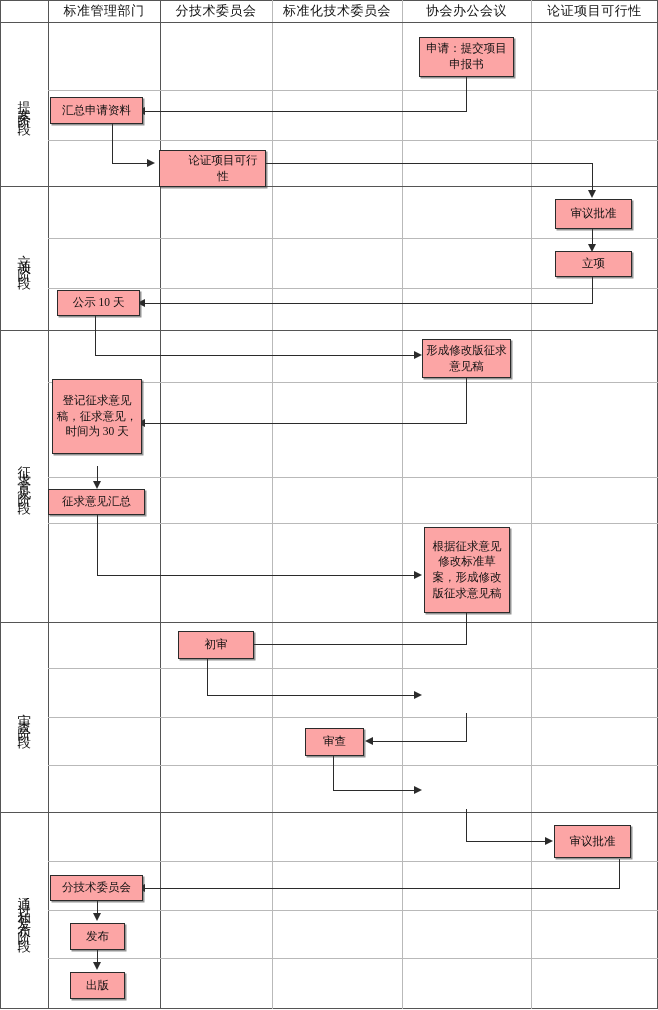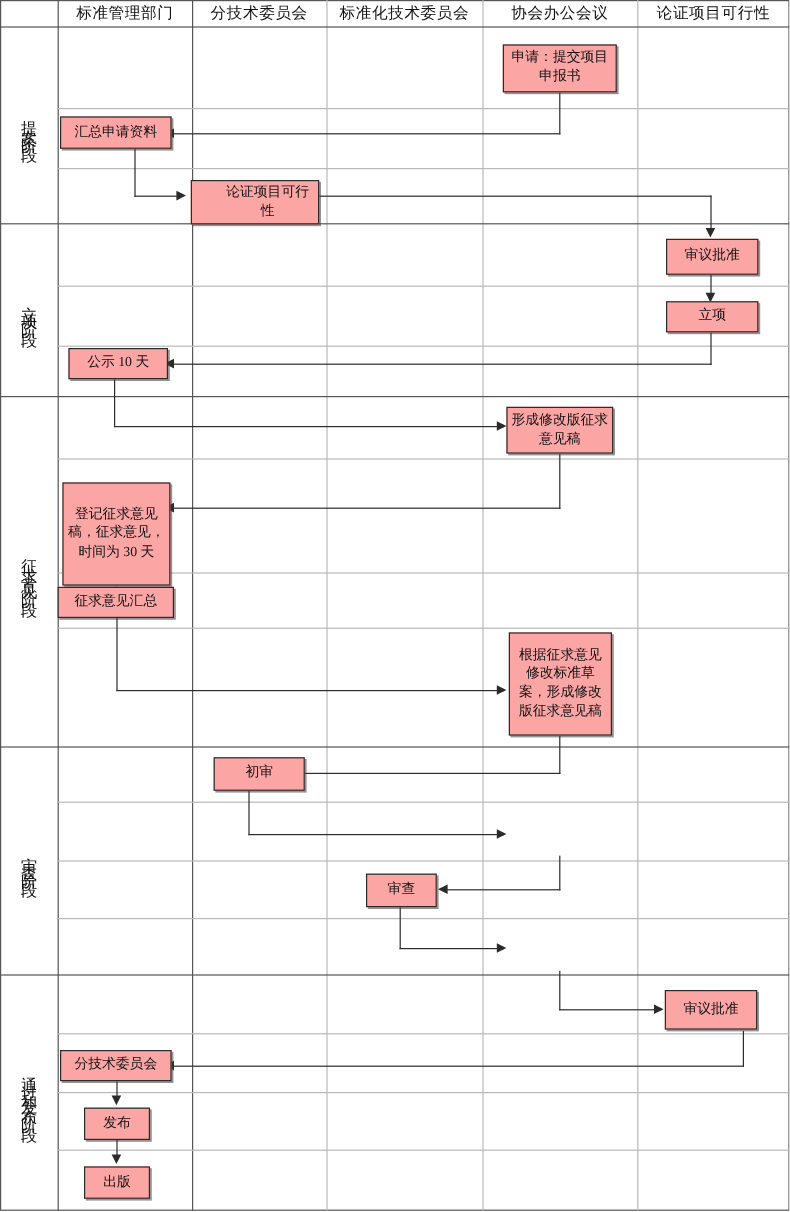--- a/index.html
+++ b/index.html
@@ -186,21 +186,21 @@
   <div class="node" style="left:159px;top:150px;width:107px;height:37px;padding-left:24px;">论证项目可行性</div>
 
   <div class="node" style="left:555px;top:199px;width:77px;height:30px;">审议批准</div>
 
   <div class="node" style="left:555px;top:251px;width:77px;height:26px;">立项</div>
 
   <div class="node" style="left:57px;top:290px;width:83px;height:26px;">公示 10 天</div>
 
   <div class="node" style="left:422px;top:339px;width:89px;height:39px;">形成修改版征求意见稿</div>
 
-  <div class="node" style="left:52px;top:402px;width:90px;height:86px;">登记征求意见稿，征求意见，时间为 30 天</div>
+  <div class="node" style="left:52px;top:379px;width:90px;height:75px;">登记征求意见稿，征求意见，时间为 30 天</div>
 
   <div class="node" style="left:48px;top:489px;width:97px;height:26px;">征求意见汇总</div>
 
   <div class="node" style="left:424px;top:527px;width:86px;height:86px;">根据征求意见修改标准草案，形成修改版征求意见稿</div>
 
   <div class="node" style="left:178px;top:631px;width:76px;height:28px;">初审</div>
 
 
   <div class="node" style="left:305px;top:728px;width:59px;height:28px;">审查</div>
 

